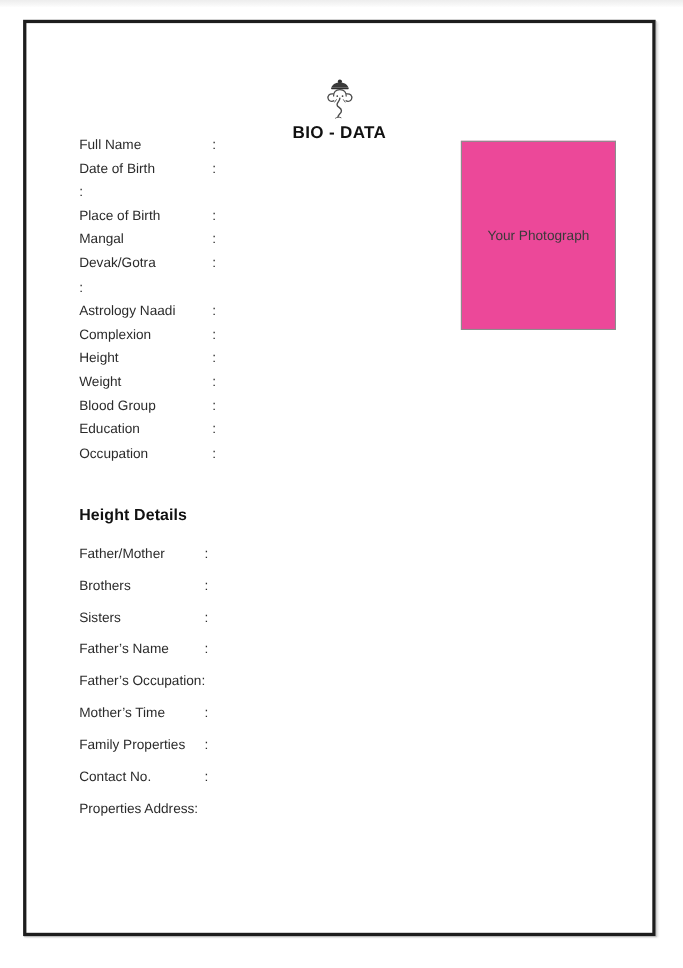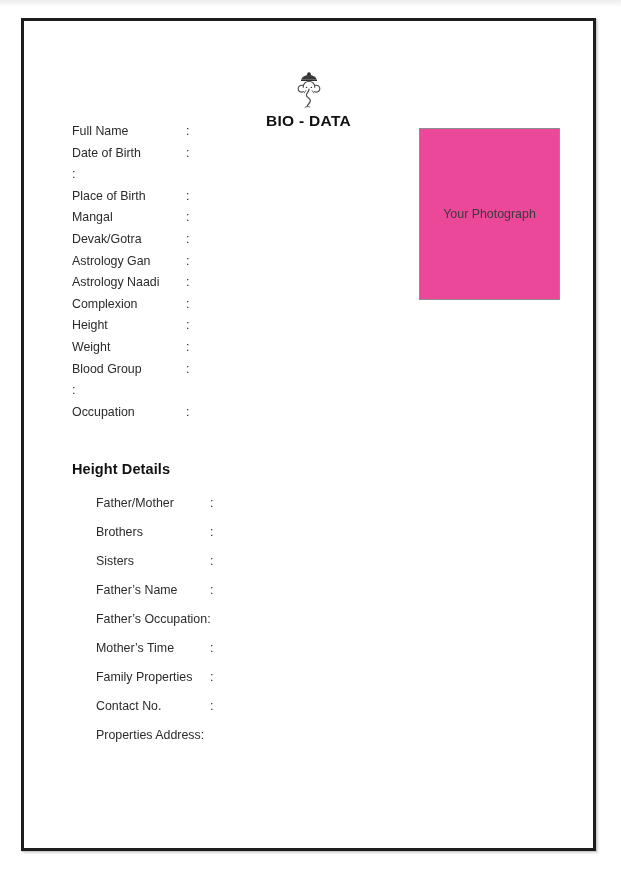--- a/index.html
+++ b/index.html
@@ -70,20 +70,21 @@
     top: 100px;
     width: 330px;
   }
   .field-row {
     display: flex;
     align-items: baseline;
     font-size: 12.4px;
     color: #2b2b2b;
     line-height: 21.6px;
     height: 21.6px;
+    gap: 7px;
   }
   .field-label {
     display: inline-block;
     width: 114px;
     flex: 0 0 114px;
     white-space: nowrap;
   }
   .field-colon {
     display: inline-block;
     width: 10px;
@@ -109,21 +110,20 @@
     display: flex;
     align-items: baseline;
     font-size: 12.4px;
     color: #2b2b2b;
     line-height: 29px;
     height: 29px;
   }
   .family-row .field-label {
     width: 114px;
     flex: 0 0 114px;
-    margin-left: 24px;
   }
   
   .family-row.tight .field-label {
     width: auto;
     flex: 0 0 auto;
   }
   .family-row.tight .field-colon {
     width: auto;
   }
 
@@ -216,21 +216,20 @@
       <span class="field-value"></span>
     </div>
 
     <div class="field-row">
       <span class="field-label">Devak/Gotra</span>
       <span class="field-colon">:</span>
       <span class="field-value"></span>
     </div>
 
     <div class="field-row">
-      <span class="field-label">Astrology Gan</span>
       <span class="field-colon">:</span>
       <span class="field-value"></span>
     </div>
 
     <div class="field-row">
       <span class="field-label">Astrology Naadi</span>
       <span class="field-colon">:</span>
       <span class="field-value"></span>
     </div>
 
@@ -252,20 +251,21 @@
       <span class="field-value"></span>
     </div>
 
     <div class="field-row">
       <span class="field-label">Blood Group</span>
       <span class="field-colon">:</span>
       <span class="field-value"></span>
     </div>
 
     <div class="field-row">
+      <span class="field-label">Education</span>
       <span class="field-colon">:</span>
       <span class="field-value"></span>
     </div>
 
     <div class="field-row">
       <span class="field-label">Occupation</span>
       <span class="field-colon">:</span>
       <span class="field-value"></span>
     </div>
   </div>

